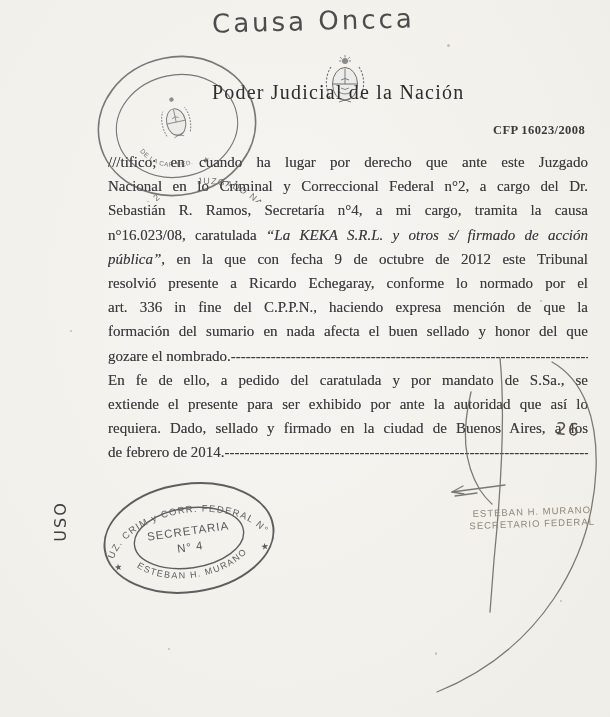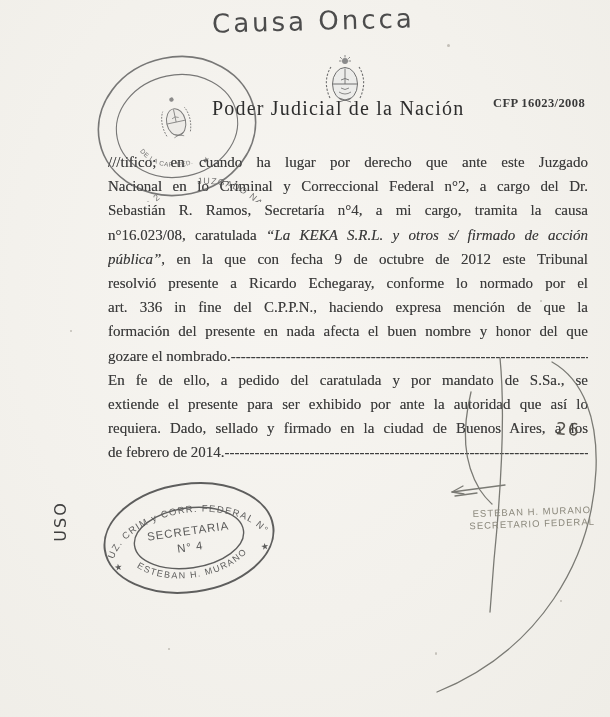--- a/index.html
+++ b/index.html
@@ -14,25 +14,25 @@
   .speck{position:absolute;background:#9a968c;border-radius:50%;opacity:.55;}
 
   .handwritten-title{
     position:absolute;left:212px;top:6px;
     font-family:"DejaVu Sans", sans-serif;
     font-size:26px;color:#4c4c4c;letter-spacing:3px;
     transform:rotate(-1.5deg);white-space:nowrap;
   }
   .coat-of-arms{position:absolute;left:315px;top:54px;}
   .doc-title{
-    position:absolute;left:212px;top:97px;
+    position:absolute;left:212px;top:81px;
     font-size:20px;color:#2d2d2d;letter-spacing:1.2px;white-space:nowrap;
   }
   .case-ref{
-    position:absolute;left:493px;top:96px;
+    position:absolute;left:493px;top:123px;
     font-size:12.5px;font-weight:600;color:#3a3a3a;letter-spacing:.4px;white-space:nowrap;
   }
 
   .body-text{
     position:absolute;left:84px;top:150px;width:480px;
     font-size:15px;line-height:24.2px;color:#3b3b3b;
     text-shadow:0 0 .4px rgba(60,60,60,.55);
     margin-left:24px;
   }
   .body-text .line{text-align:justify;text-align-last:justify;height:24.2px;overflow:hidden;}
@@ -106,21 +106,21 @@
   <div class="case-ref">CFP 16023/2008</div>
 
   <div class="body-text">
       <div class="line"><span>///tifico; en cuando ha lugar por derecho que ante este Juzgado</span></div>
       <div class="line"><span>Nacional en lo Criminal y Correccional Federal n°2, a cargo del Dr.</span></div>
       <div class="line"><span>Sebastián R. Ramos, Secretaría n°4, a mi cargo, tramita la causa</span></div>
       <div class="line"><span>n°16.023/08, caratulada </span><span class="it">“La KEKA S.R.L. y otros s/ firmado de acción</span></div>
       <div class="line"><span class="it">pública”</span><span>, en la que con fecha 9 de octubre de 2012 este Tribunal</span></div>
       <div class="line"><span>resolvió presente a Ricardo Echegaray, conforme lo normado por el</span></div>
       <div class="line"><span>art. 336 in fine del C.P.P.N., haciendo expresa mención de que la</span></div>
-      <div class="line"><span>formación del presente en nada afecta el buen nombre y honor del que</span></div>
+      <div class="line"><span>formación del sumario en nada afecta el buen sellado y honor del que</span></div>
       <div class="line fill"><span>gozare el nombrado.--------------------------------------------------------------------------------</span></div>
       <div class="line"><span>En fe de ello, a pedido del caratulada y por mandato de S.Sa., se</span></div>
       <div class="line"><span>extiende el presente para ser exhibido por ante la autoridad que así lo</span></div>
       <div class="line"><span>requiera. Dado, sellado y firmado en la ciudad de Buenos Aires, a los</span></div>
       <div class="line fill"><span>de febrero de 2014.--------------------------------------------------------------------------------</span></div>
     </div>
 
   <div class="handwritten-day">26</div>
 
   <div class="margin-note">USO</div>

